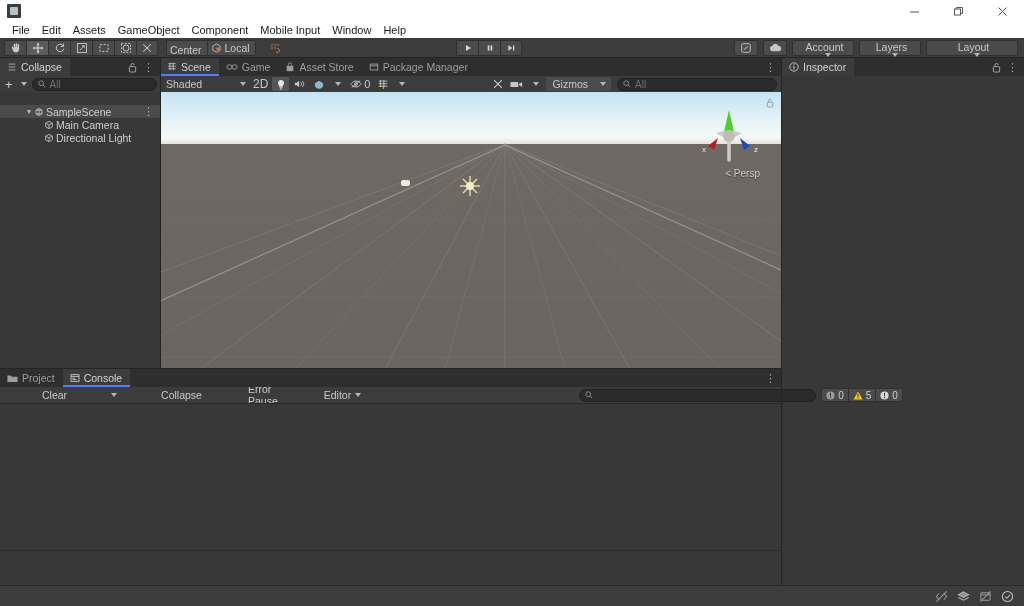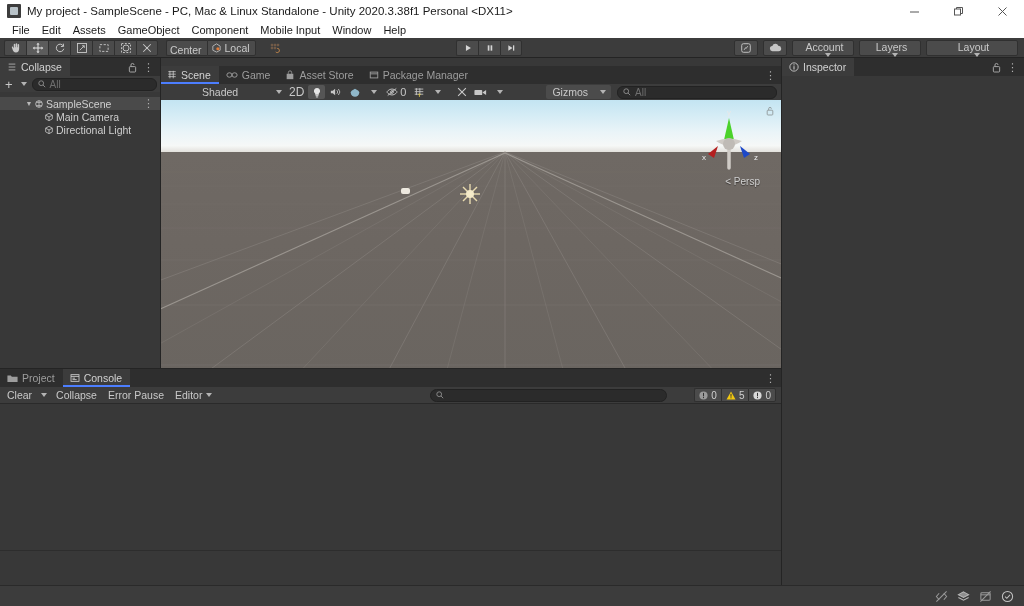--- a/index.html
+++ b/index.html
@@ -111,27 +111,27 @@
     flex:1; height:13px; background:#2b2b2b; border:1px solid #222; border-radius:6px;
     display:flex; align-items:center; padding:0 5px; gap:4px; color:#6f6f6f; font-size:10px;
   }
   .hier-row { height:13px; display:flex; align-items:center; font-size:10.5px; color:#cfcfcf; padding-left:2px; }
   .hier-row.selected { background:#4a4a4a; }
   .foldout { width:10px; text-align:center; color:#b9b9b9; font-size:7px; }
   .hier-label { margin-left:2px; }
   .hier-row .kebab { margin-left:auto; padding-right:6px; }
 
   
-  #sceneview { left:160px; top:66px; width:622px; height:311px; background:#3c3c3c; }
+  #sceneview { left:160px; top:58px; width:622px; height:311px; background:#3c3c3c; }
   .scene-toolbar {
     height:16px; background:#3c3c3c; display:flex; align-items:center; gap:2px; padding:0 3px;
   }
   .st-drop {
     height:14px; background:#3c3c3c; display:flex; align-items:center; color:#c9c9c9;
-    font-size:10.5px; padding:0 3px; gap:4px;margin-left:36px;
+    font-size:10.5px; padding:0 3px; gap:4px;
   }
   .st-btn { height:14px; min-width:17px; display:flex; align-items:center; justify-content:center; color:#c7c7c7; padding:0 2px;}
   .st-btn.on { background:#555; border-radius:2px; }
   .scene-canvas { position:relative; width:622px; height:277px; overflow:hidden; }
   .sky {
     position:absolute; left:0; top:0; width:622px; height:52px;
     background:linear-gradient(180deg,#c3e4f2 0%,#d4ecf5 28%,#eaf4f8 62%,#f6f8f7 88%,#e3e1dc 100%);
   }
   .ground {
     position:absolute; left:0; top:52px; width:622px; height:225px;
@@ -142,21 +142,21 @@
   .lock-ic { position:absolute; right:8px; top:6px; }
 
   
   #inspector { left:782px; top:58px; width:242px; height:527px; background:#383838; }
 
   
   #console { left:0; top:369px; width:782px; height:216px; background:#383838; }
   .console-toolbar {
     height:16px; background:#3c3c3c; display:flex; align-items:center; gap:1px; padding:0 2px;
   }
-  .c-btn { height:19px; padding:0 5px; display:flex; align-items:center; color:#c9c9c9; font-size:10.5px; }
+  .c-btn { height:19px; padding:0 5px; display:flex; align-items:center; color:#c9c9c9; font-size:10.5px;margin-left:35px; }
   .c-btn .caret { margin-left:4px; }
   .console-search {
     flex:1; height:13px; background:#2b2b2b; border:1px solid #222; border-radius:7px;
     display:flex; align-items:center; padding:0 5px; gap:4px; margin:0 4px;
   }
   .counter {
     height:14px; background:#4b4b4b; border:1px solid #303030; display:flex; align-items:center;
     gap:3px; padding:0 4px; color:#d0d0d0; font-size:10px;
   }
   .counter:first-of-type{border-radius:2px 0 0 2px;border-right:none;}
@@ -174,21 +174,20 @@
 
   .vdiv { position:absolute; background:#242424; }
 </style>
 </head>
 <body>
 
 <div id="app">
 
   <div class="titlebar">
     <div class="title-icon"></div>
-    <div class="title-text">My project - SampleScene - PC, Mac &amp; Linux Standalone - Unity 2020.3.38f1 Personal &lt;DX11&gt;</div>
     <div class="win-buttons">
       <div class="win-btn">
         <svg width="11" height="11" viewBox="0 0 11 11">
             <line x1="1" y1="6" x2="10" y2="6" stroke="#555" stroke-width="1"></line>
           </svg>
       </div>
       <div class="win-btn">
         <svg width="11" height="11" viewBox="0 0 11 11">
           <rect x="1.5" y="3" width="6" height="6" fill="none" stroke="#555" stroke-width="1"></rect>
           <path d="M3.5 3 V1.5 H9.5 V7.5 H8" fill="none" stroke="#555" stroke-width="1"></path>
@@ -350,21 +349,21 @@
         <span class="caret"></span>
       </div>
       <div class="searchfield">
         <svg width="8" height="8" viewBox="0 0 10 10" fill="none" stroke="#8a8a8a" stroke-width="1.2">
             <circle cx="4" cy="4" r="3"></circle>
             <path d="M6.3 6.3L9 9"></path>
           </svg>
         <span>All</span>
       </div>
     </div>
-    <div style="padding-top:5px">
+    <div style="padding-top:13px">
       <div class="hier-row selected" style="padding-left:24px">
         <span class="foldout">▼</span>
         <svg width="10" height="10" viewBox="0 0 12 12" fill="none" stroke="#c4c4c4" stroke-width="1">
             <circle cx="6" cy="6" r="4"></circle>
             <path d="M2.6 4h6.8M2.6 8h6.8M6 2v8"></path>
           </svg>
         <span class="hier-label">SampleScene</span>
         <span class="kebab">⋮</span>
       </div>
       <div class="hier-row" style="padding-left:44px">

